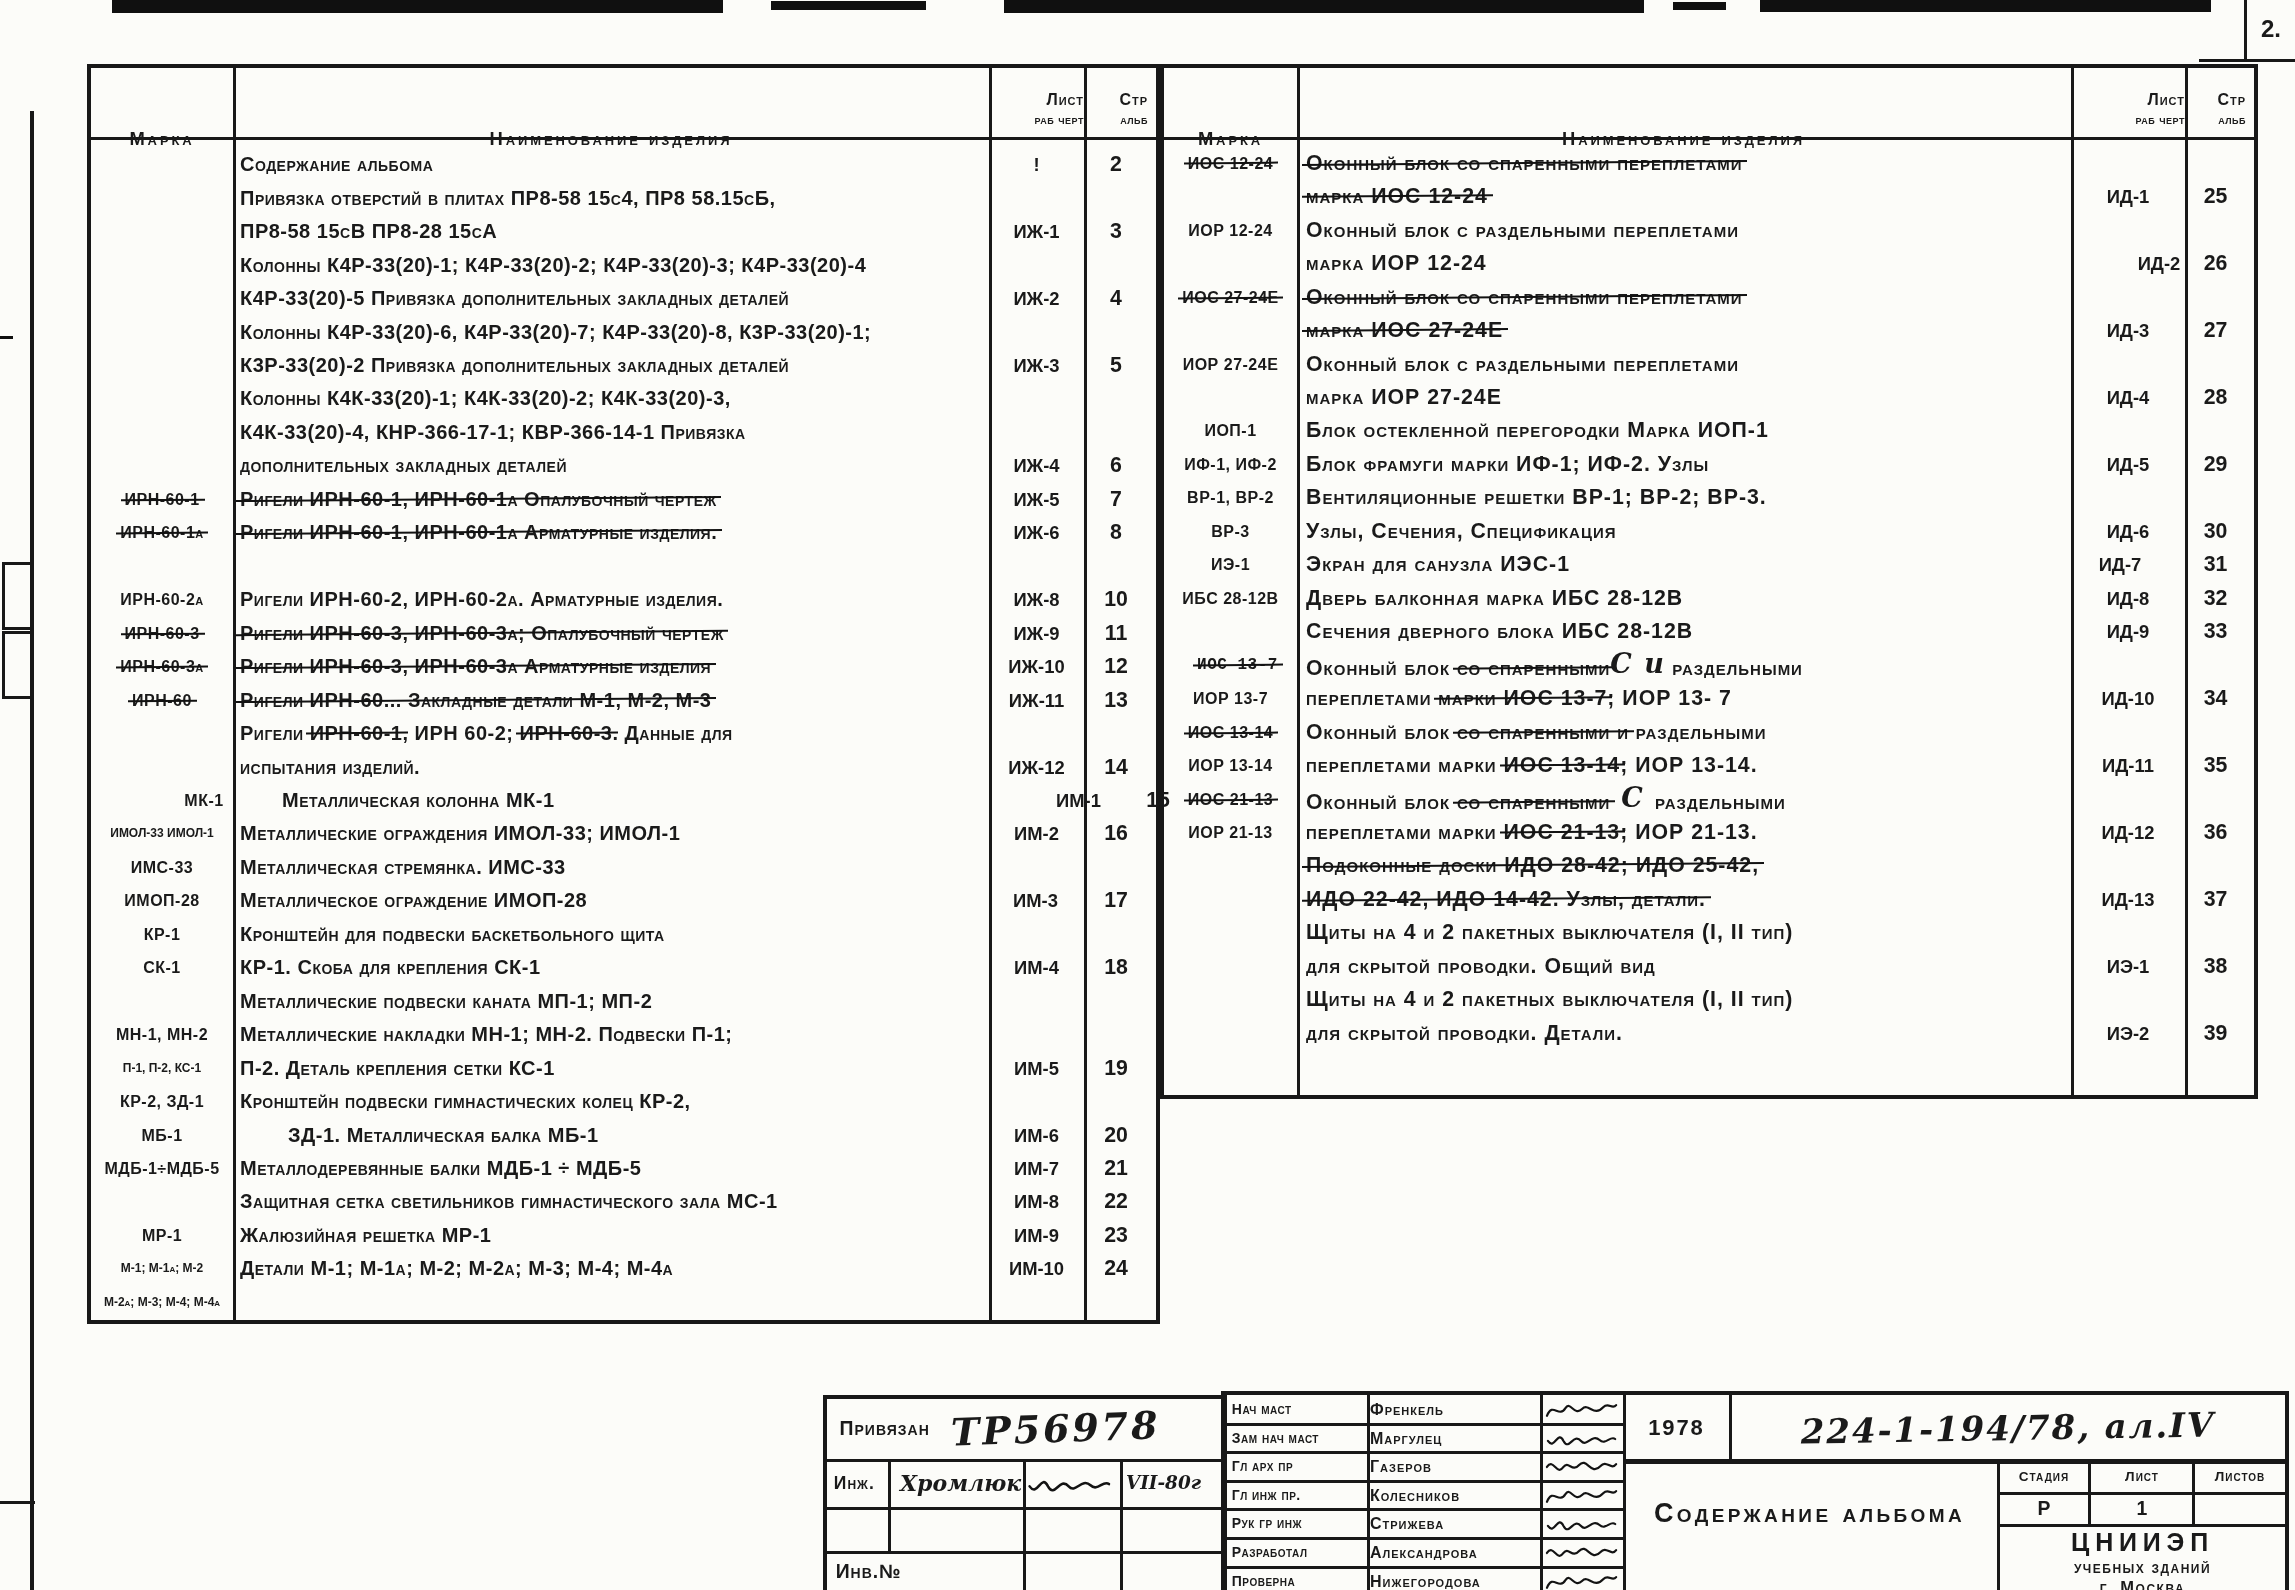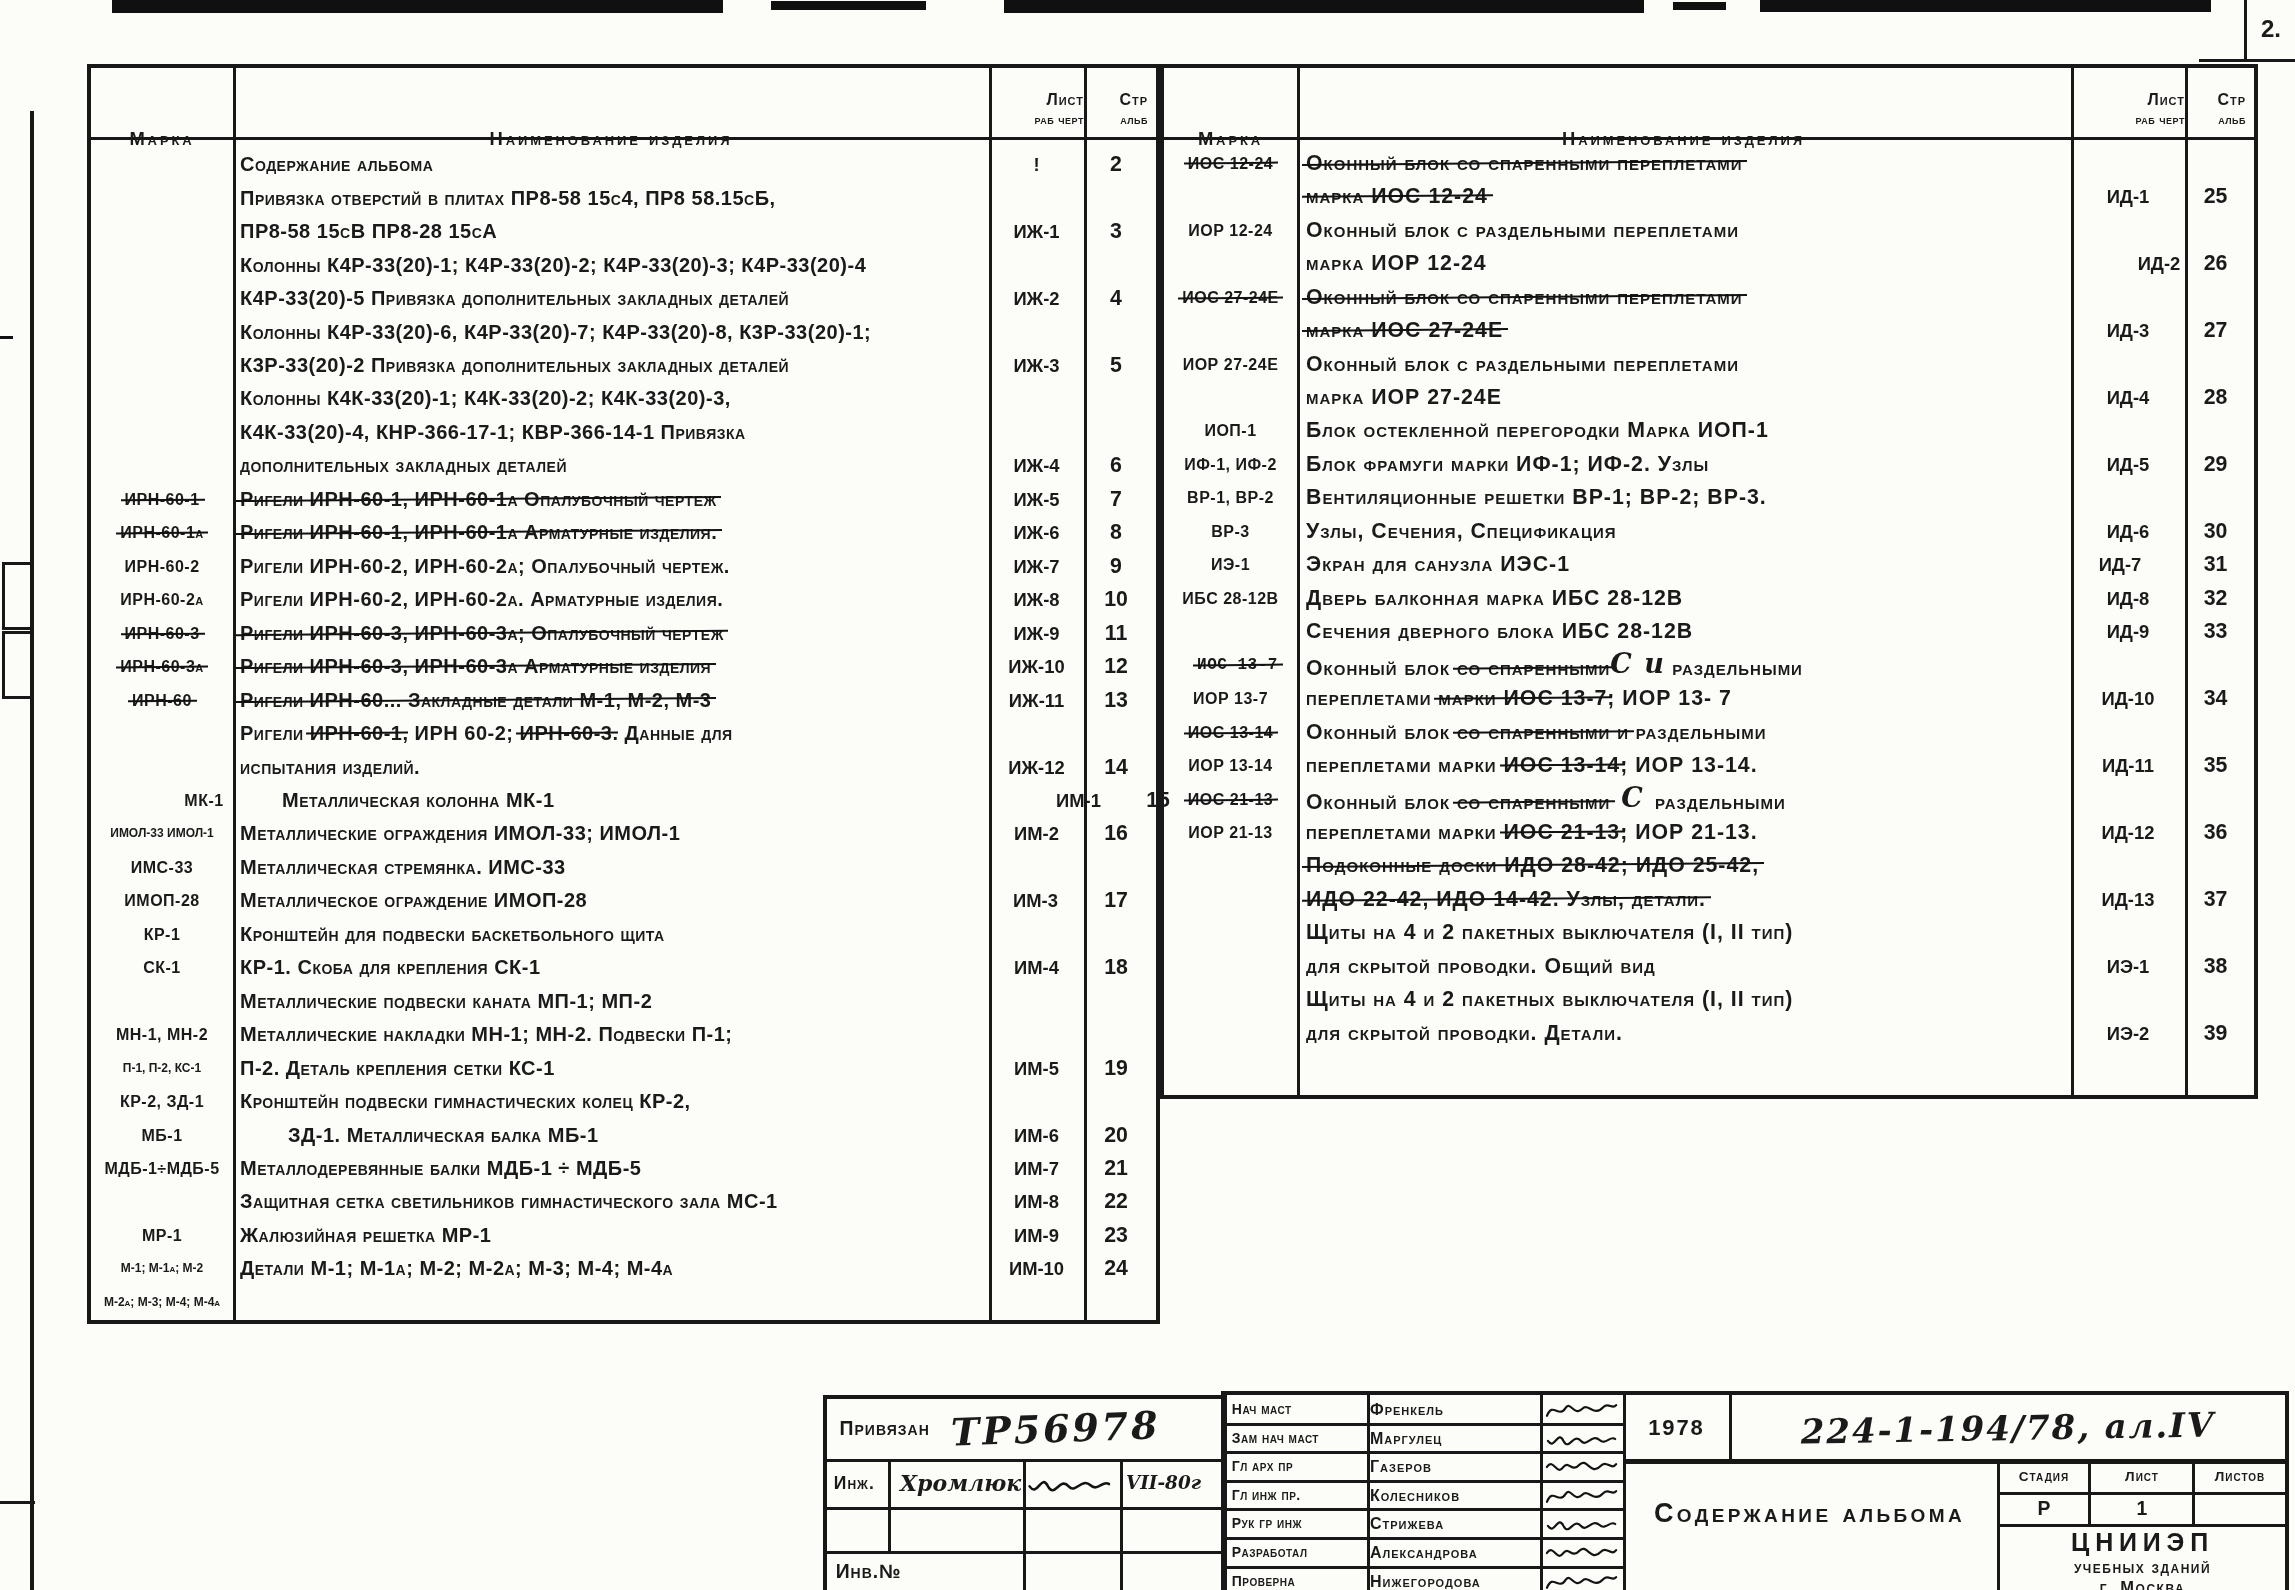--- a/index.html
+++ b/index.html
@@ -158,26 +158,20 @@
           <div class="c ct" style="left: 149px; width: 742px;"><span class="struck">Ригели ИРН-60-1, ИРН-60-1а Опалубочный чертеж</span></div>
           <div class="c cs" style="left: 898px; width: 95px;">ИЖ-5</div>
           <div class="c cp" style="left: 993px; width: 64px;">7</div>
         </div>
         <div class="tline" style="top: 375px;">
           <div class="c cm" style="left: 0px; width: 142px;"><span class="struck">ИРН-60-1а</span></div>
           <div class="c ct" style="left: 149px; width: 742px;"><span class="struck">Ригели ИРН-60-1, ИРН-60-1а Арматурные изделия.</span></div>
           <div class="c cs" style="left: 898px; width: 95px;">ИЖ-6</div>
           <div class="c cp" style="left: 993px; width: 64px;">8</div>
         </div>
-        <div class="tline" style="top: 409px;">
-          <div class="c cm" style="left: 0px; width: 142px;"><span>ИРН-60-2</span></div>
-          <div class="c ct" style="left: 149px; width: 742px;"><span>Ригели ИРН-60-2, ИРН-60-2а; Опалубочный чертеж.</span></div>
-          <div class="c cs" style="left: 898px; width: 95px;">ИЖ-7</div>
-          <div class="c cp" style="left: 993px; width: 64px;">9</div>
-        </div>
         <div class="tline" style="top: 442px;">
           <div class="c cm" style="left: 0px; width: 142px;"><span>ИРН-60-2а</span></div>
           <div class="c ct" style="left: 149px; width: 742px;"><span>Ригели ИРН-60-2, ИРН-60-2а. Арматурные изделия.</span></div>
           <div class="c cs" style="left: 898px; width: 95px;">ИЖ-8</div>
           <div class="c cp" style="left: 993px; width: 64px;">10</div>
         </div>
         <div class="tline" style="top: 476px;">
           <div class="c cm" style="left: 0px; width: 142px;"><span class="struck">ИРН-60-3</span></div>
           <div class="c ct" style="left: 149px; width: 742px;"><span class="struck">Ригели ИРН-60-3, ИРН-60-3а; Опалубочный чертеж</span></div>
           <div class="c cs" style="left: 898px; width: 95px;">ИЖ-9</div>

